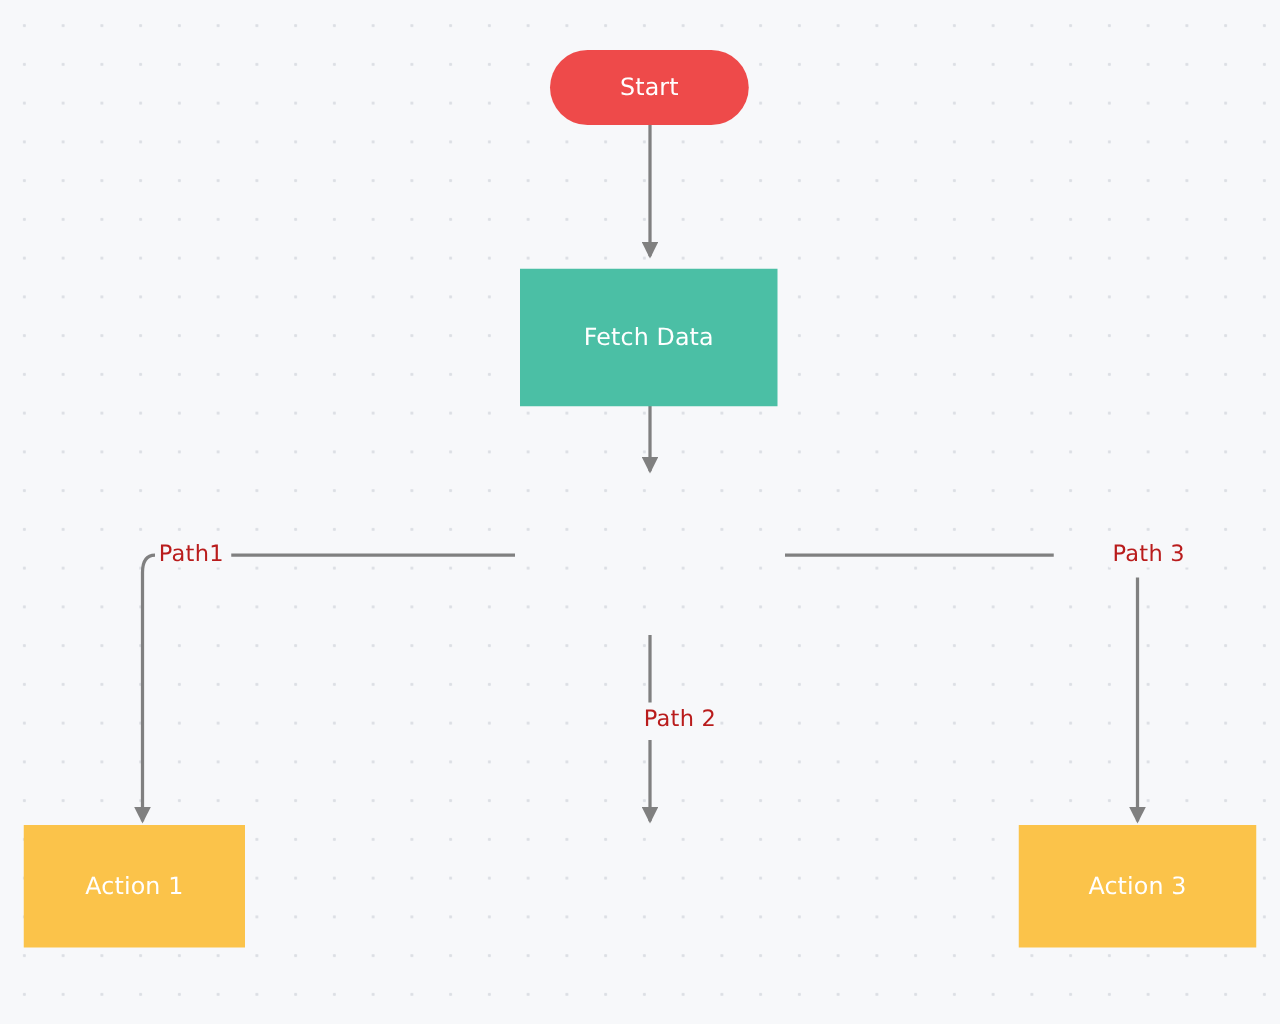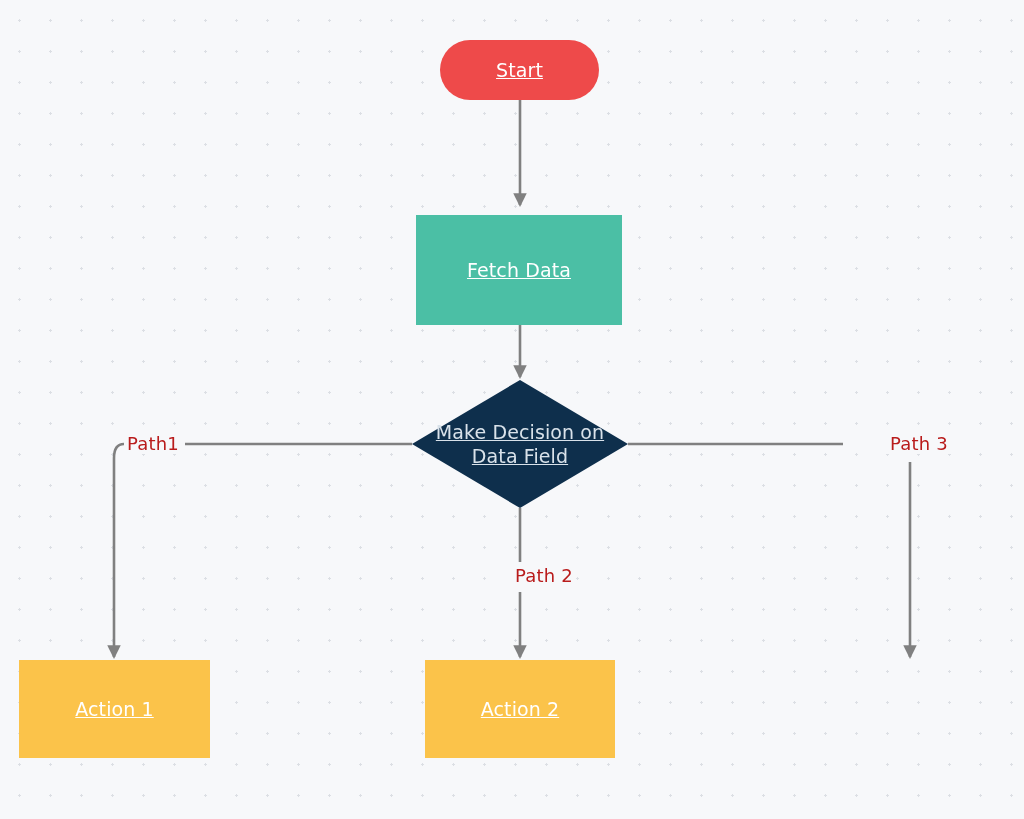--- a/index.html
+++ b/index.html
@@ -41,21 +41,20 @@
     line-height: 1.28;
     letter-spacing: 0.1px;
     z-index: 2;
   }
   .node-start {
     border-radius: 34px;
   }
   .node-label {
     display: block;
     white-space: pre-line;
-    text-decoration: underline;
   }
   .node-decision {
     background: transparent;
     color: #d9e2ea;
   }
   .node-decision .diamond-shape {
     position: absolute;
     left: 0;
     top: 0;
     width: 100%;
@@ -100,36 +99,29 @@
   </svg>
 
   <div class="node node-start" style="left:440px; top:40px; width:159px; height:60px; background:#ee4a4a;">
     <span class="node-label">Start</span>
   </div>
 
   <div class="node node-process" style="left:416px; top:215px; width:206px; height:110px; background:#4bbfa5;">
     <span class="node-label">Fetch Data</span>
   </div>
 
-  <div class="node node-decision" style="left:412px; top:380px; width:216px; height:128px;">
-    <svg class="diamond-shape" viewBox="0 0 216 128" preserveAspectRatio="none" xmlns="http://www.w3.org/2000/svg">
-      <polygon points="108,0 216,64 108,128 0,64" fill="#0e2f4c"></polygon>
-    </svg>
-    <span class="node-label">Make Decision on
-Data Field</span>
-  </div>
 
-  <div class="node node-action" style="left:19px; top:660px; width:191px; height:98px; background:#fbc34a;">
+  <div class="node node-action" style="left:19px; top:660px; width:177px; height:98px; background:#fbc34a;">
     <span class="node-label">Action 1</span>
   </div>
 
-  <div class="node node-action" style="left:425px; top:660px; width:190px; height:98px; background:#fbc34a;">
-    <span class="node-label">Action 2</span>
+
+  <div class="node node-action" style="left:815px; top:660px; width:190px; height:98px; background:#fbc34a;">
+    <span class="node-label">Action 3</span>
   </div>
-
 
   <div class="edge-label" style="left:124px; top:433px;">Path1</div>
 
   <div class="edge-label" style="left:487px; top:565px;margin-left:25px;">Path 2</div>
 
   <div class="edge-label" style="left:887px; top:433px;">Path 3</div>
 
 </div>
 
 </body></html>

